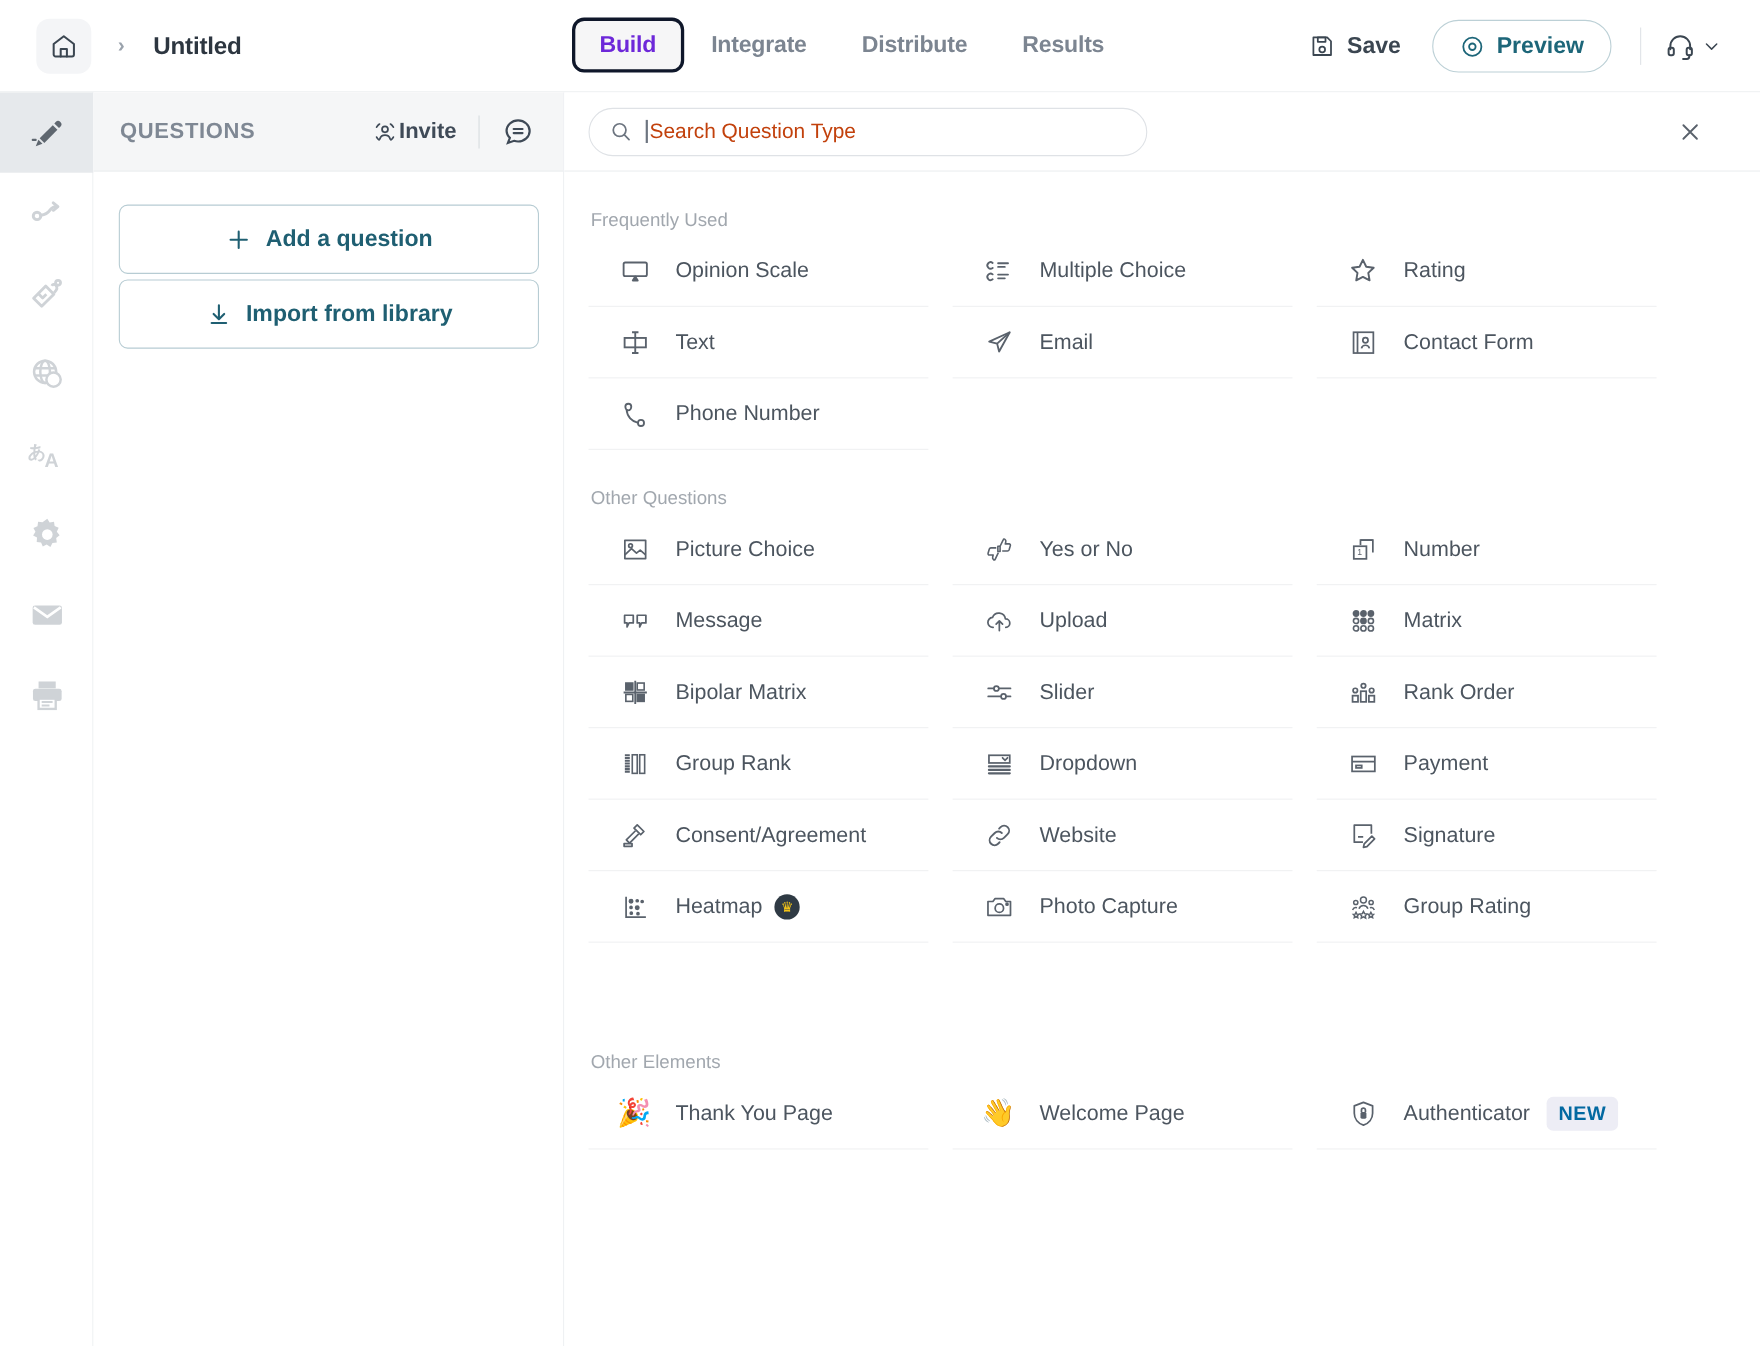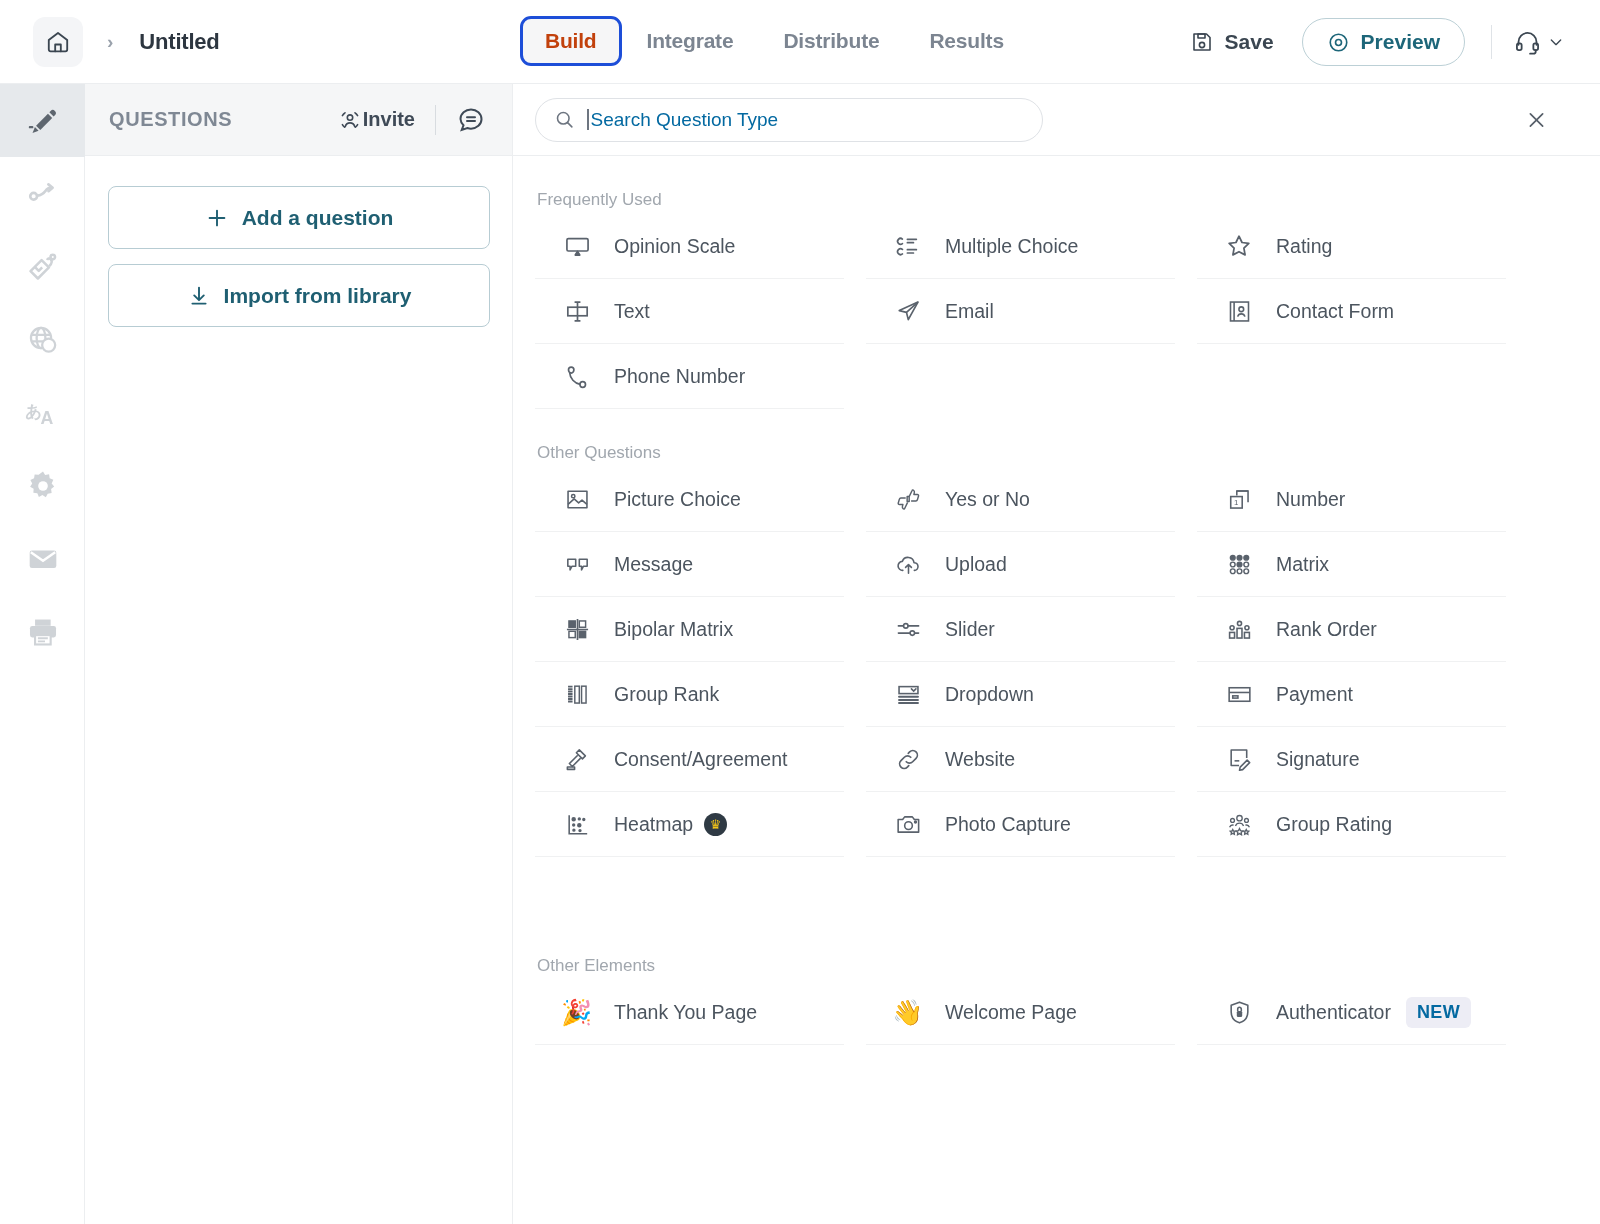--- a/index.html
+++ b/index.html
@@ -40,23 +40,23 @@
   .nav-tabs {
     position: absolute; left: 520px; top: 16px;
     display: flex; align-items: center; gap: 0px;
   }
   .tab {
     font-size: 21px; font-weight: 700; color: #7c8591;
     padding: 10px 22px; cursor: pointer; letter-spacing: -0.2px;
     border: 3px solid transparent; border-radius: 10px;
   }
   .tab.active {
-    color: #c2410c;
+    color: #6d28d9;
     background: #f6f6f7;
-    border: 3px solid #1d4ed8;
+    border: 3px solid #0f172a;
     border-radius: 11px;
   }
 
   .header-right {
     position: absolute; right: 0; top: 0; height: 84px;
     display: flex; align-items: center;
   }
   .save-btn {
     display: flex; align-items: center; gap: 11px;
     font-size: 21px; font-weight: 700; color: #3b4651;
@@ -122,21 +122,21 @@
 
   .qp-body { padding: 30px 23px 0 23px; }
   .big-btn {
     width: 382px; height: 63px;
     border: 1.6px solid #b7ccd3;
     border-radius: 8px;
     display: flex; align-items: center; justify-content: center;
     gap: 13px;
     font-size: 21px; font-weight: 700; color: #1f5f72;
     cursor: pointer; background: #fff;
-    margin-bottom: 15px;
+    margin-bottom: 5px;
   }
 
   
   .main {
     position: absolute; left: 513px; top: 84px;
     width: 1087px; height: 1140px;
     background: #ffffff;
   }
   .search-bar {
     height: 72px;
@@ -151,21 +151,21 @@
     border-radius: 23px;
     display: flex; align-items: center;
     padding: 0 18px;
     background: #fff;
   }
   .search-caret {
     width: 1.5px; height: 21px; background: #6d7580; margin-left: 12px;
   }
   .search-ph {
     margin-left: 2px;
-    font-size: 19px; color: #0369a1;
+    font-size: 19px; color: #c2410c;
   }
   .close-x {
     position: absolute; right: 52px; top: 50%; transform: translateY(-50%);
     cursor: pointer; display:flex;
   }
 
   .sections { padding: 0 22px; }
   .sec-label {
     font-size: 17px; color: #a1a7ae;
     margin: 34px 0 4px 2px;

